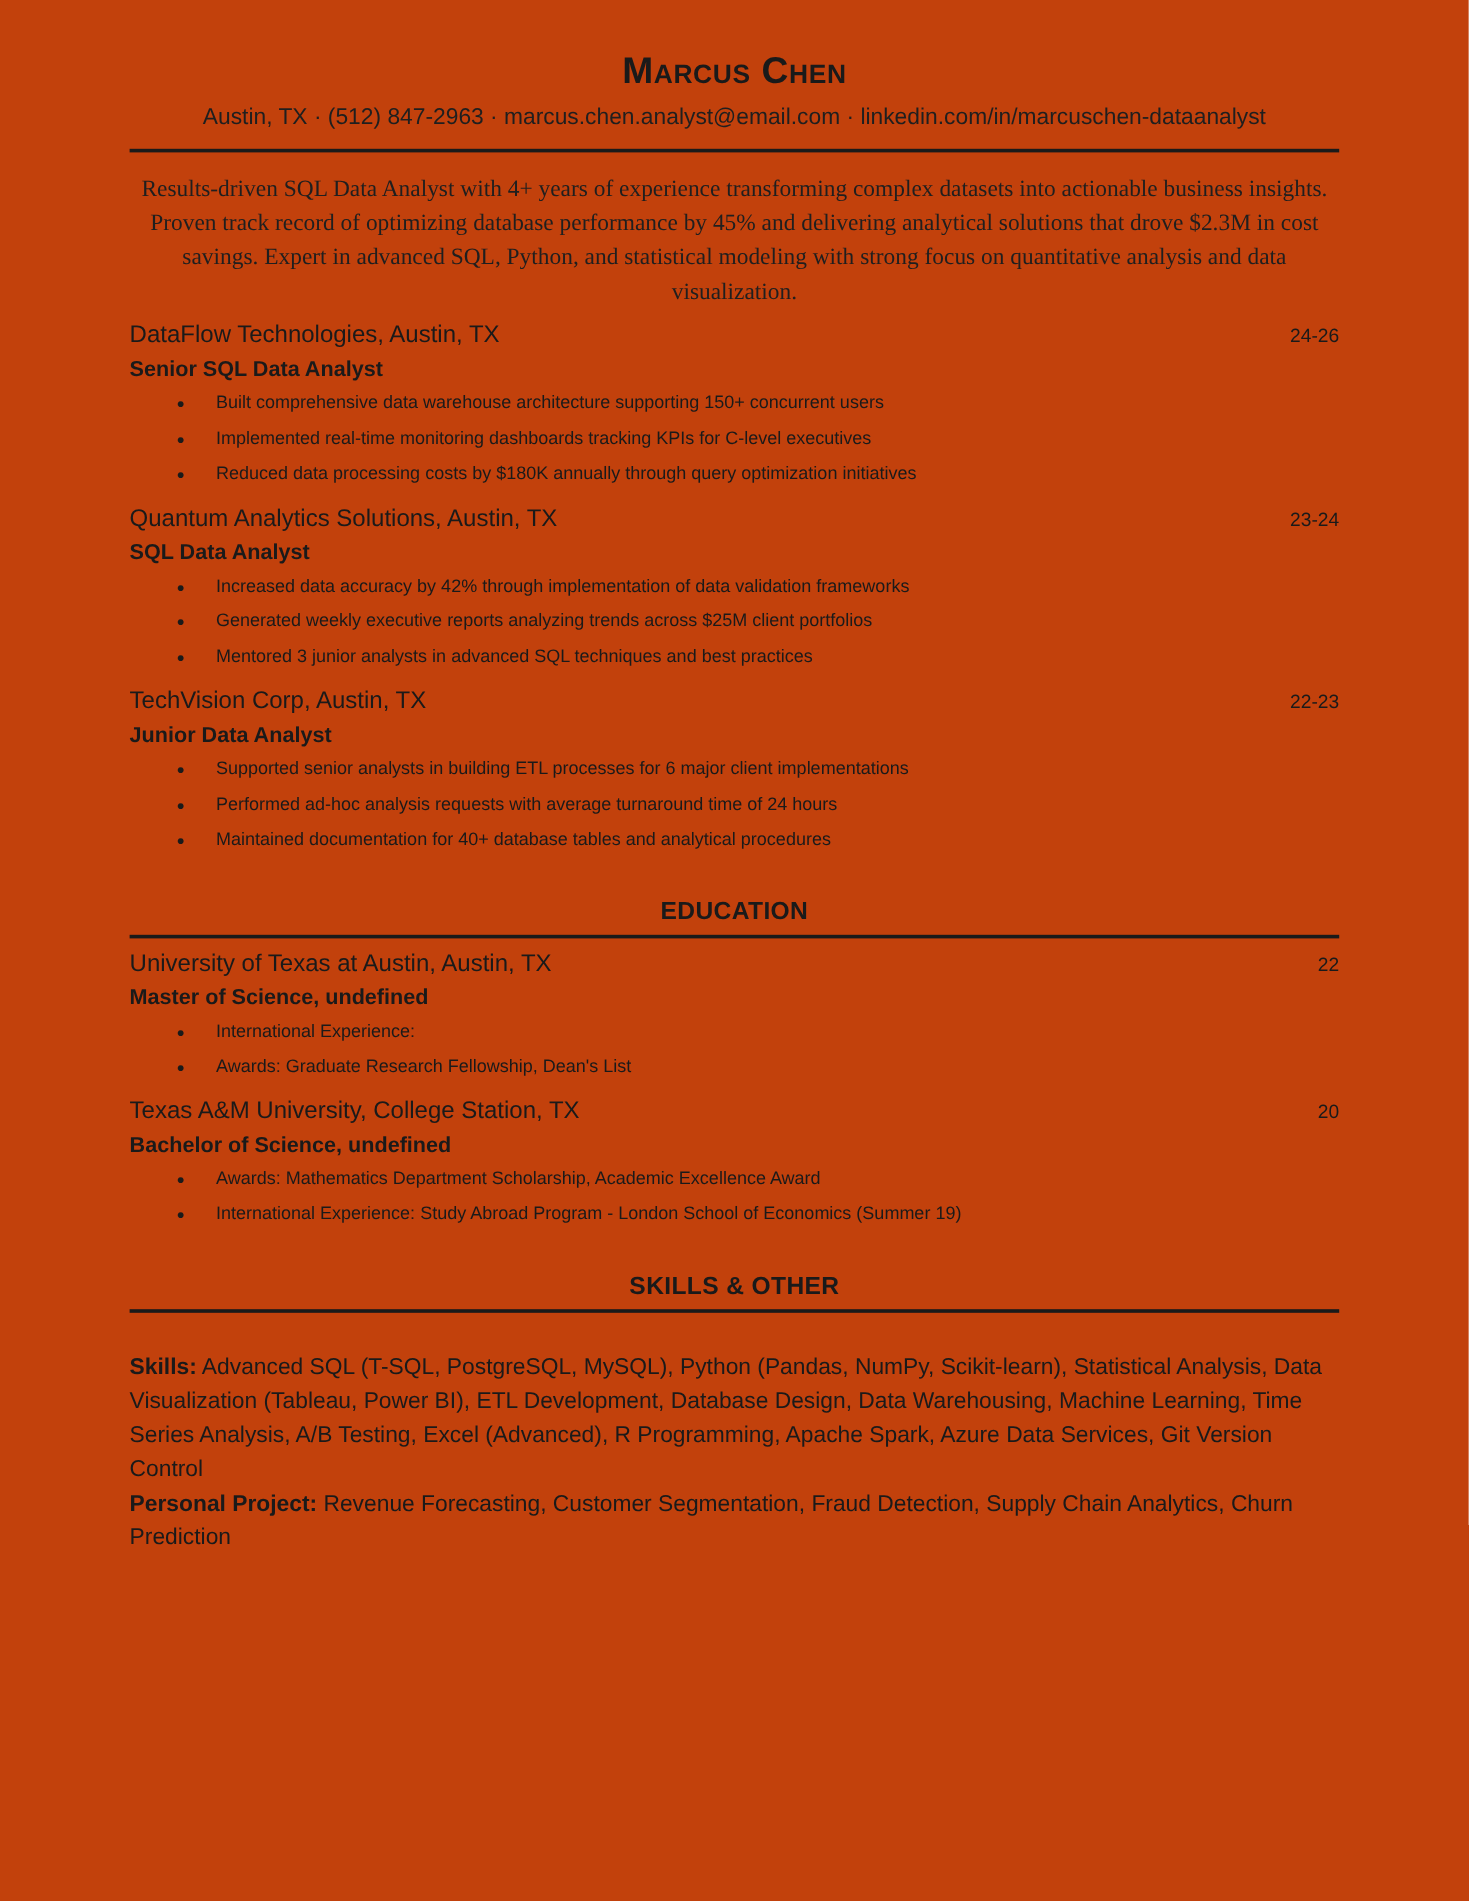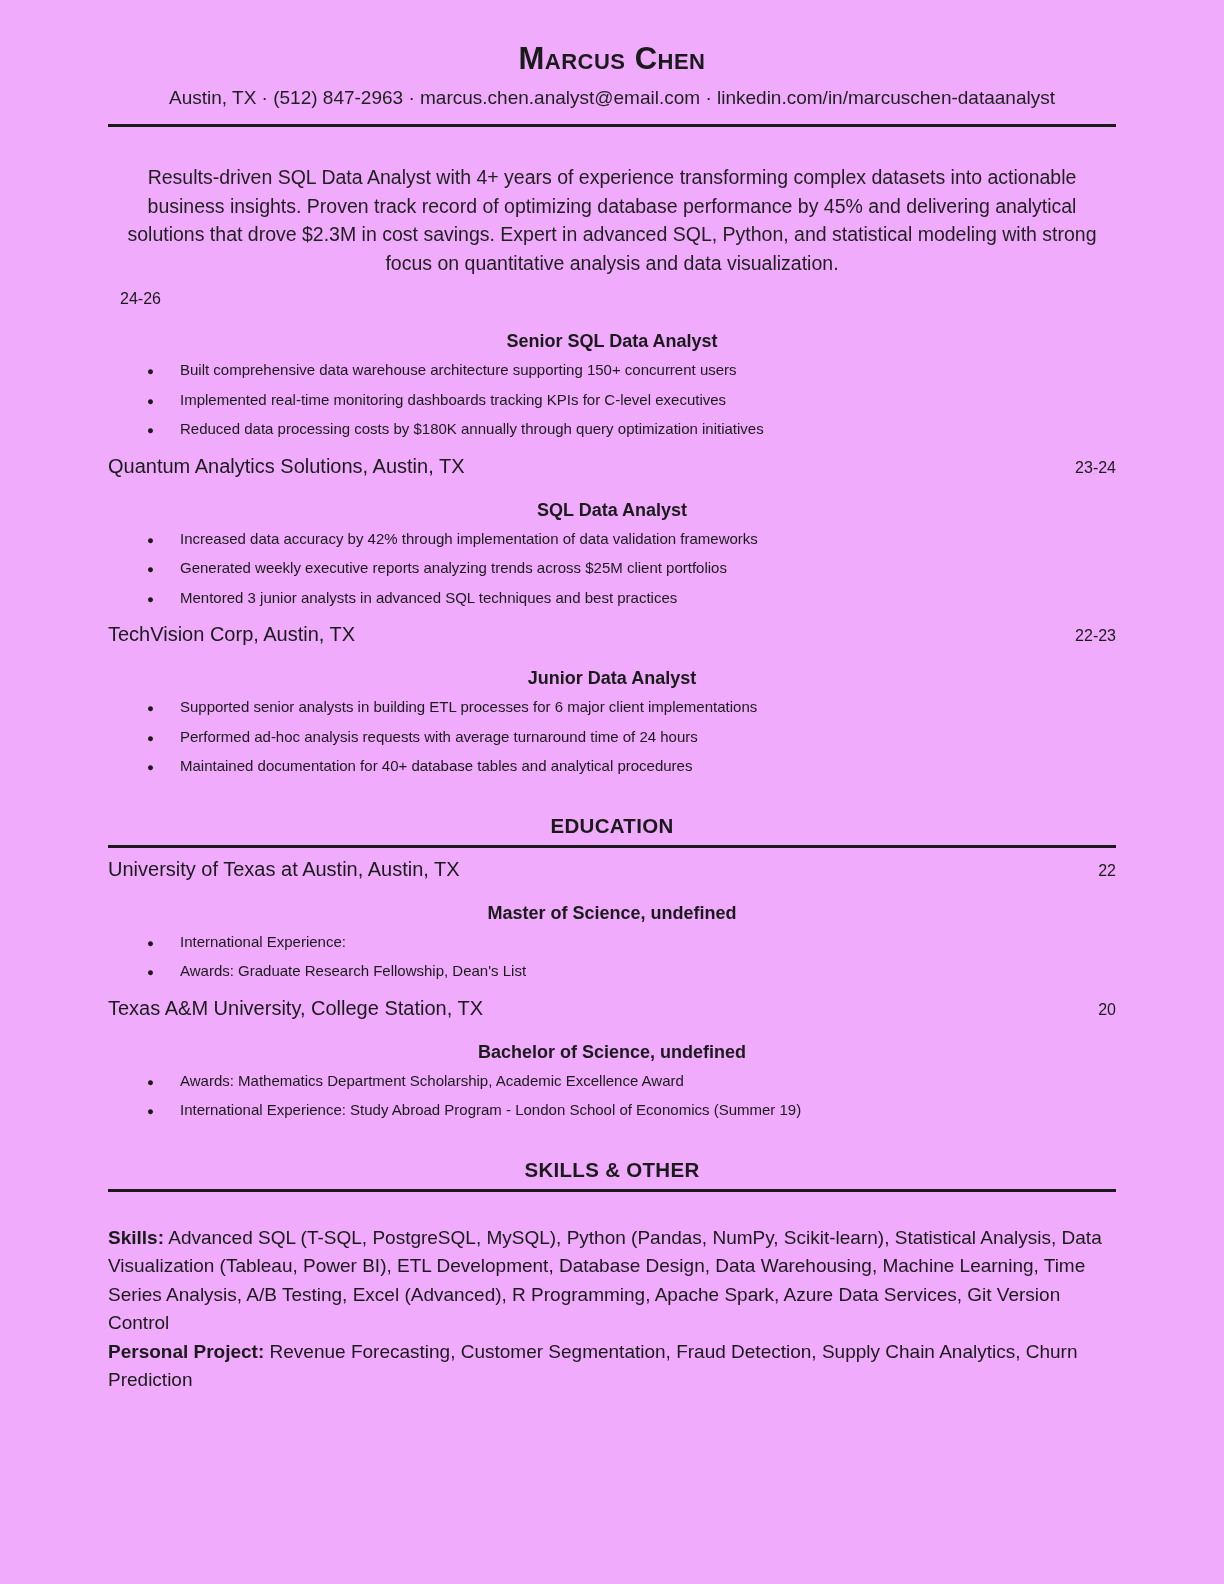--- a/index.html
+++ b/index.html
@@ -5,21 +5,21 @@
   * { margin: 0; padding: 0; box-sizing: border-box; }
   html, body { background: #ffffff; }
   body {
     font-family: "Liberation Sans", "DejaVu Sans", sans-serif;
     color: #1a1a1a;
   }
   .page {
     width: 1224px;
     height: 1584px;
     margin: 0 auto;
-    background: #f0abfc;
+    background: #c2410c;
     padding: 40px 108px 0 108px;
     overflow: hidden;
   }
 
   
   .resume-header { text-align: center; border-bottom: 3px solid #1a1a1a; padding-bottom: 14px; }
   .name {
     font-size: 31px;
     font-weight: 700;
     font-variant: small-caps;
@@ -28,25 +28,26 @@
   }
   .contact {
     margin-top: 8px;
     font-size: 19px;
     line-height: 24px;
     color: #1f1f1f;
   }
 
   
   .summary {
-    margin-top: 36px;
+    margin-top: 17px;
     font-size: 19.5px;
     line-height: 28.5px;
     text-align: center;
     color: #1f1f1f;
+    font-family: Liberation Serif, serif;
   }
 
   
   .section-title {
     margin-top: 32px;
     text-align: center;
     font-size: 20.5px;
     font-weight: 700;
     letter-spacing: 0.3px;
     padding-bottom: 7px;
@@ -59,22 +60,21 @@
     justify-content: space-between;
     align-items: baseline;
     font-size: 20px;
     line-height: 27px;
   }
   .entry-head .dates { font-size: 16px; margin-left: 12px; }
   .role {
     font-size: 18px;
     font-weight: 700;
     line-height: 26px;
-    margin-top: 16px;
-    text-align: center;
+    margin-top: 0;
   }
   ul.bullets { list-style: none; margin-top: 2px; }
   ul.bullets li {
     display: flex;
     align-items: baseline;
     margin-left: 39px;
     font-size: 15px;
     line-height: 27.5px;
   }
   .bullet { flex: 0 0 33px; }
@@ -95,20 +95,21 @@
     <h1 class="name">Marcus Chen</h1>
     <div class="contact">Austin, TX · (512) 847-2963 · marcus.chen.analyst@email.com · linkedin.com/in/marcuschen-dataanalyst</div>
   </header>
 
   <p class="summary">Results-driven SQL Data Analyst with 4+ years of experience transforming complex datasets into actionable business insights. Proven track record of optimizing database performance by 45% and delivering analytical solutions that drove $2.3M in cost savings. Expert in advanced SQL, Python, and statistical modeling with strong focus on quantitative analysis and data visualization.</p>
 
   <section>
 
     <article class="entry">
       <div class="entry-head">
+        <span class="company">DataFlow Technologies, Austin, TX</span>
         <span class="dates">24-26</span>
       </div>
       <div class="role">Senior SQL Data Analyst</div>
       <ul class="bullets">
         <li>
             <span class="bullet"></span>
             <span class="bullet-text">Built comprehensive data warehouse architecture supporting 150+ concurrent users</span>
           </li>
         <li>
             <span class="bullet"></span>

